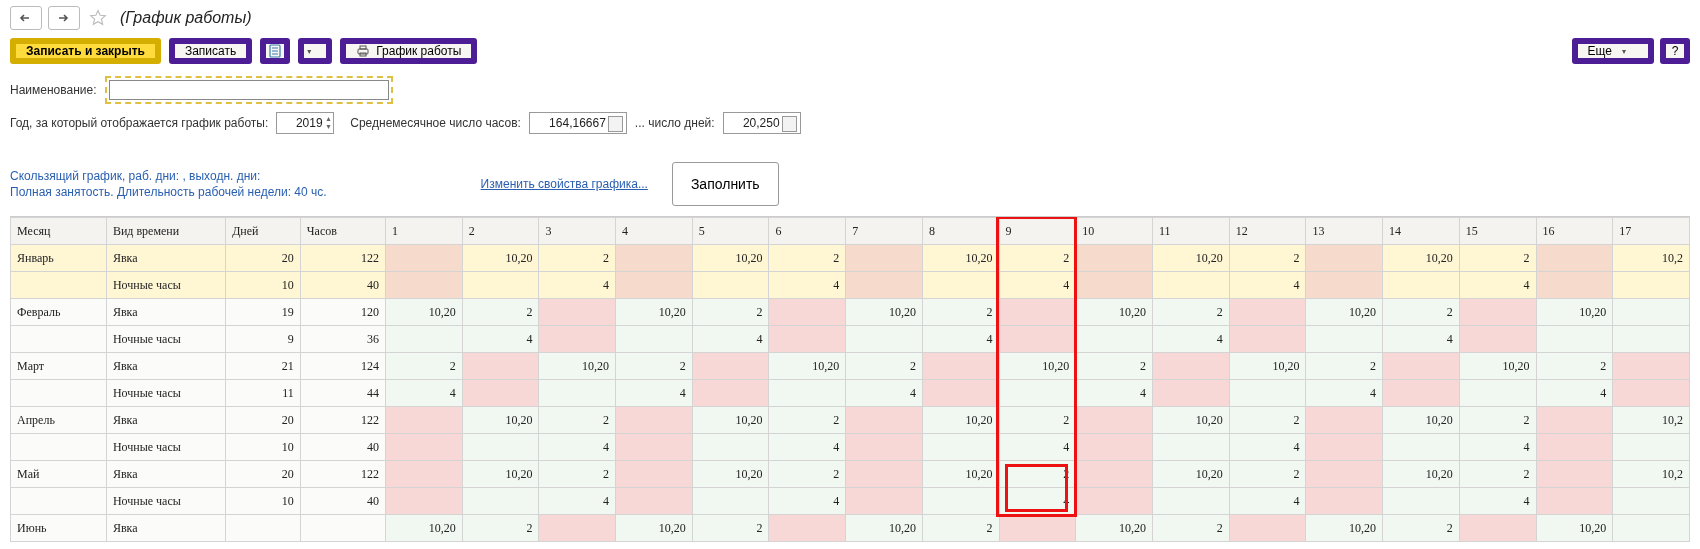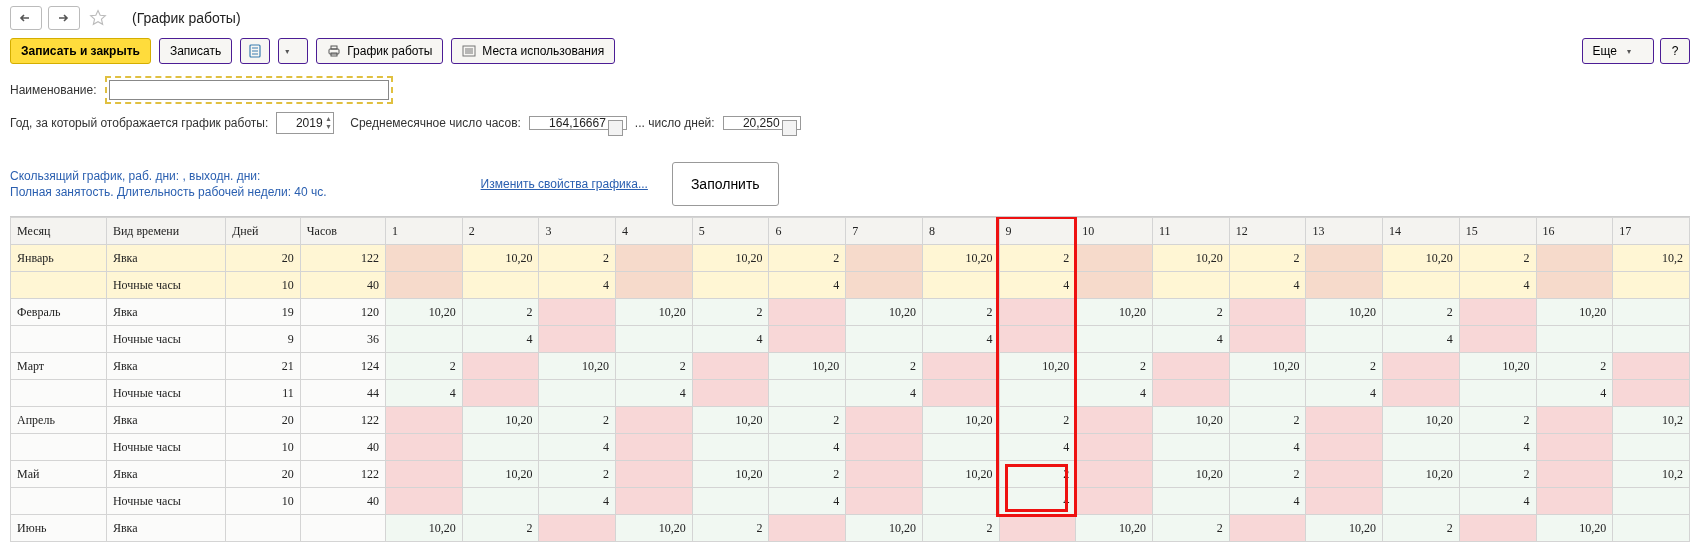--- a/index.html
+++ b/index.html
@@ -1,34 +1,34 @@
 <!DOCTYPE html>
 <html><head>
 <meta charset="utf-8">
 <style>
 * { box-sizing: border-box; }
 html, body { margin: 0; padding: 0; font-family: Arial, sans-serif; font-size: 12px; color: #222; background: #fff; width: 1700px; }
 .toolbar-top { padding: 6px 10px 0 10px; display: flex; align-items: center; gap: 6px; }
 .nav-btn { width: 32px; height: 24px; border: 1px solid #bbb; background: #fff; border-radius: 3px; display: inline-flex; align-items: center; justify-content: center; cursor: pointer; }
 .nav-btn svg { stroke: #555; }
 .star-icon { width: 24px; height: 24px; display: inline-flex; align-items: center; justify-content: center; color: #bbb; }
-.title-area { margin-left: 16px; font-size: 14px; }
+.title-area { margin-left: 4px; font-size: 16px; font-style: italic; }
 .cmd-row { padding: 8px 10px; display: flex; align-items: center; gap: 8px; position: relative; }
-.btn { height: 26px; border: 1px solid #4c1d95; background: #f7f6f3; border-radius: 3px; padding: 0 10px; display: inline-flex; align-items: center; gap: 6px; cursor: pointer; font-size: 12px; }
+.btn { height: 26px; border: 6px solid #4c1d95; background: #f7f6f3; border-radius: 3px; padding: 0 10px; display: inline-flex; align-items: center; gap: 6px; cursor: pointer; font-size: 12px; }
 .btn-yellow { background: #ffdc3c; border-color: #d4ae00; font-weight: bold; }
 .btn-icon { width: 30px; justify-content: center; padding: 0; }
 .btn-split { padding-right: 22px; }
 .btn-split::after { content: "▾"; font-size: 8px; margin-left: 4px; color: #555; }
 .right-cmds { margin-left: auto; display: flex; gap: 6px; }
 .form-row { padding: 4px 10px; display: flex; align-items: center; gap: 8px; }
 .label { color: #333; }
 .name-input-wrap { border: 2px dashed #e0c040; padding: 2px; }
 .name-input { width: 280px; height: 20px; border: 1px solid #888; background: #fff; padding: 0 4px; }
 .year-spin { width: 58px; height: 22px; border: 1px solid #999; text-align: center; display: inline-flex; align-items: center; justify-content: center; padding-left: 16px; }
-.readonly-field { width: 98px; height: 14px; border: 1px solid #999; display: inline-flex; align-items: center; justify-content: flex-end; padding: 0 20px 0 4px; position: relative; background: #fff; }
+.readonly-field { width: 98px; height: 22px; border: 1px solid #999; display: inline-flex; align-items: center; justify-content: flex-end; padding: 0 20px 0 4px; position: relative; background: #fff; }
 .readonly-field::after { content: ""; position: absolute; right: 3px; top: 3px; width: 13px; height: 14px; border: 1px solid #999; background: #f3f3f3; }
 .info-row { padding: 4px 10px; display: flex; align-items: center; gap: 24px; margin-top: 20px; }
 .link-blue { color: #2a5fb0; cursor: pointer; }
 .link-props { color: #2a5fb0; text-decoration: underline; cursor: pointer; }
 .fill-btn { height: 44px; border: 1px solid #999; background: #fff; padding: 0 18px; font-size: 14px; border-radius: 3px; cursor: pointer; }
 .info-left { display: flex; flex-direction: column; gap: 2px; }
 .info-right { display: flex; align-items: center; gap: 24px; margin-left: 130px; }
 .grid-wrap { margin: 6px 10px 0 10px; position: relative; overflow: hidden; border-top: 1px solid #ccc; }
 table.sched { border-collapse: collapse; width: 100%; table-layout: fixed; font-family: Liberation Serif, serif; }
 table.sched th, table.sched td { border: 1px solid #d4d4d4; height: 27px; padding: 0 6px; font-size: 12px; white-space: nowrap; overflow: hidden; }
@@ -90,29 +90,20 @@
       </svg>
   </button>
   <button class="btn">
     <svg class="svg-print" viewBox="0 0 14 14">
         <rect x="2" y="5" width="10" height="5" rx="1" fill="none" stroke="#555"></rect>
         <rect x="4" y="2" width="6" height="3" fill="none" stroke="#555"></rect>
         <rect x="4" y="9" width="6" height="3" fill="none" stroke="#555"></rect>
       </svg>
     <span>График работы</span>
   </button>
-  <button class="btn">
-    <svg class="svg-doc" viewBox="0 0 14 14">
-        <rect x="1" y="2" width="12" height="10" fill="none" stroke="#777"></rect>
-        <line x1="3" y1="5" x2="11" y2="5" stroke="#777"></line>
-        <line x1="3" y1="7" x2="11" y2="7" stroke="#777"></line>
-        <line x1="3" y1="9" x2="11" y2="9" stroke="#777"></line>
-      </svg>
-    <span>Места использования</span>
-  </button>
   <div class="right-cmds">
     <button class="btn btn-split">
         <span>Еще</span>
       </button>
     <button class="btn btn-icon">?</button>
   </div>
 </div>
 
 <div class="form-row">
   <span class="label">Наименование:</span>

